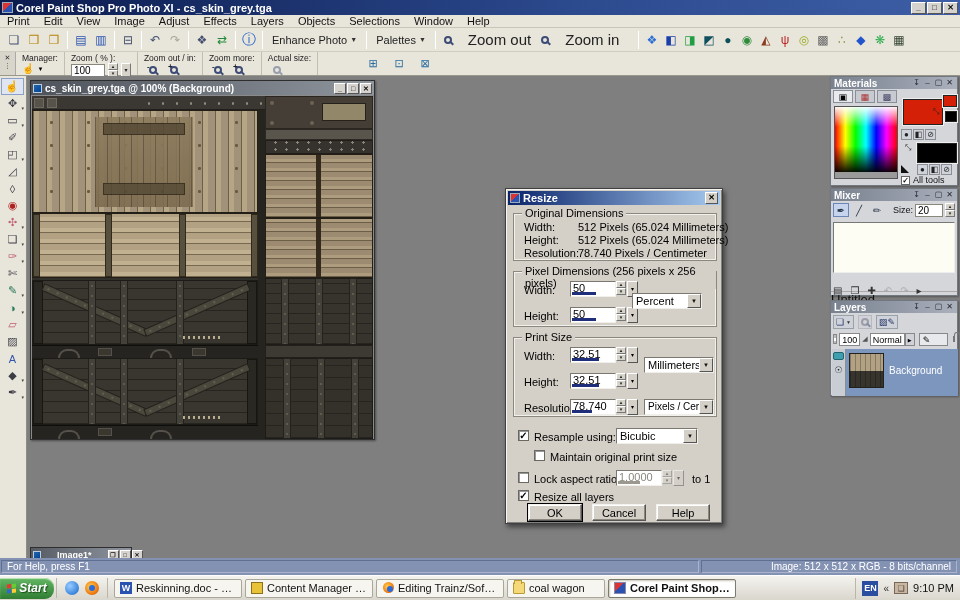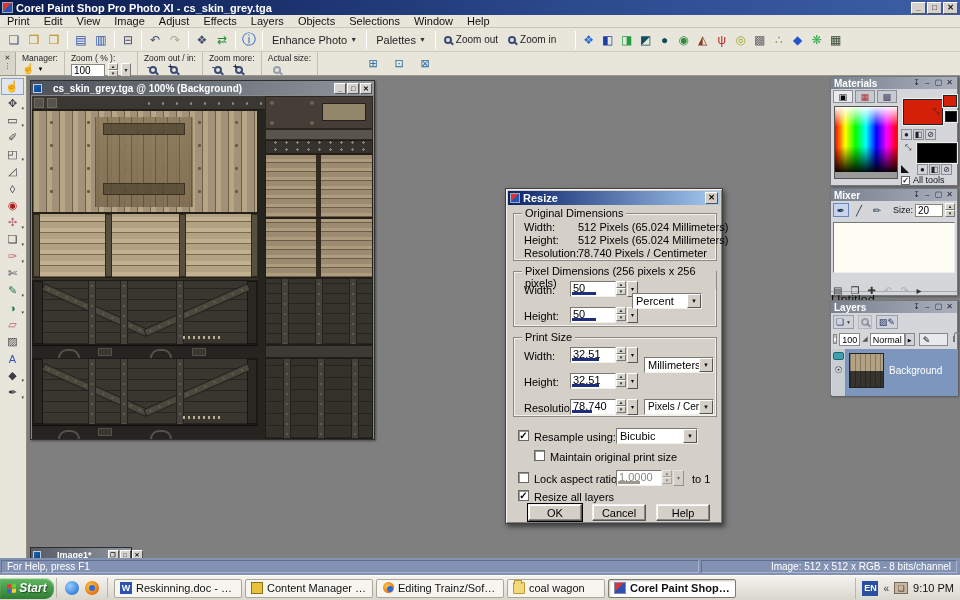--- a/index.html
+++ b/index.html
@@ -17,21 +17,21 @@
   .menubar{left:0;top:15px;width:960px;height:13px;background:#e8e5db;border-bottom:1px solid #c9c6b9;display:flex;align-items:center;font-size:11px;color:#111}
   .menu-item{padding:0 7px}
 
   
   .toolbar1{left:0;top:28px;width:960px;height:24px;background:#e8e5db;border-bottom:1px solid #cfccc0;display:flex;align-items:center;padding-left:4px}
   .tbtn{width:20px;height:20px;display:flex;align-items:center;justify-content:center;font-size:12px;color:#44506e}
   .tbtn.dis{color:#a9a69a}
   .vsep{width:1px;height:18px;background:#b9b6a9;border-right:1px solid #fff;margin:0 3px}
   .ddbtn{font-size:11px;color:#222;padding:2px 6px;display:flex;align-items:center;gap:3px}
   .ddbtn .arr{font-size:7px;color:#333}
-  .zoombtn{font-size:10px;color:#222;padding:2px 5px;display:flex;align-items:center;gap:4px}
+  .zoombtn{font-size:15px;color:#222;padding:2px 5px;display:flex;align-items:center;gap:16px}
   .mag{width:8px;height:8px;border:2px solid #3d4b77;border-radius:50%;position:relative;display:inline-block;flex:none}
   .mag::after{content:"";position:absolute;width:5px;height:2px;background:#3d4b77;transform:rotate(45deg);right:-4px;bottom:-2px}
   .fx{width:19px;height:19px;display:flex;align-items:center;justify-content:center;font-size:12px}
   .fxg{display:flex;align-items:center}
   .fx:nth-child(1){color:#2b6fd4}.fx:nth-child(2){color:#1a3fa8}.fx:nth-child(3){color:#1f9e44}.fx:nth-child(4){color:#0f4f5e}
   .fx:nth-child(5){color:#0d4f5a}.fx:nth-child(6){color:#2e8b3a}.fx:nth-child(7){color:#8a3b1f}.fx:nth-child(8){color:#bb2222}
   .fx:nth-child(9){color:#9aa820}.fx:nth-child(10){color:#666}.fx:nth-child(11){color:#888833}.fx:nth-child(12){color:#2255cc}
   .fx:nth-child(13){color:#2fae4e}.fx:nth-child(14){color:#334433}
 
   
@@ -53,21 +53,21 @@
   .tool{width:23px;height:17px;margin:0 0 0 1px;display:flex;align-items:center;justify-content:center;font-size:11px;color:#3d3d46;position:relative}
   .tool.sel{background:#dfe6f2;border:1px solid #8aa0c8}
   .tool.hasdd::after{content:"▾";font-size:5px;color:#444;position:absolute;right:0;bottom:1px}
   .tool .g.red{color:#b02020}.tool .g.pink{color:#c06070}.tool .g.multi{color:#2a7a5a}.tool .g.blue{color:#3355aa}
 
   
   .workspace{left:28px;top:76px;width:800px;height:482px;background:#7f7f7f}
 
   
   .imgwin{left:30px;top:80px;width:345px;height:360px;background:#8a8a8a;border:1px solid #2e2e2e;box-shadow:1px 1px 2px rgba(0,0,0,.4)}
-  .imgwin .wt{height:14px;background:linear-gradient(90deg,#4e535b,#8f959d);display:flex;align-items:center;color:#fff;font-size:10px;font-weight:bold;padding:0 2px;gap:11px}
+  .imgwin .wt{height:14px;background:linear-gradient(90deg,#4e535b,#8f959d);display:flex;align-items:center;color:#fff;font-size:10px;font-weight:bold;padding:0 2px;gap:3px}
   .imgwin .wt .ic{width:9px;height:9px;background:linear-gradient(135deg,#26a,#049);border:1px solid #bcd;flex:none}
   .imgwin .wt .btns{margin-left:auto;display:flex;gap:1px}
   .imgwin .wbtn{width:12px;height:11px;font-size:7px;line-height:9px}
   .canvas{position:absolute;left:1px;top:15px;width:341px;height:343px;background:#31302b;overflow:hidden}
 
   
   .tx{position:absolute}
   .topstrip{left:0;top:0;width:341px;height:14px;background:#3b3833;border-bottom:1px solid #211f1b}
   .topstrip .sq{position:absolute;top:2px;width:10px;height:10px;background:#57534a;border:1px solid #6e6a5f}
   .topstrip .dots{position:absolute;left:110px;top:6px;width:120px;height:3px;background-image:radial-gradient(circle,#8f8b7e 1px,transparent 1.4px);background-size:14px 3px}

